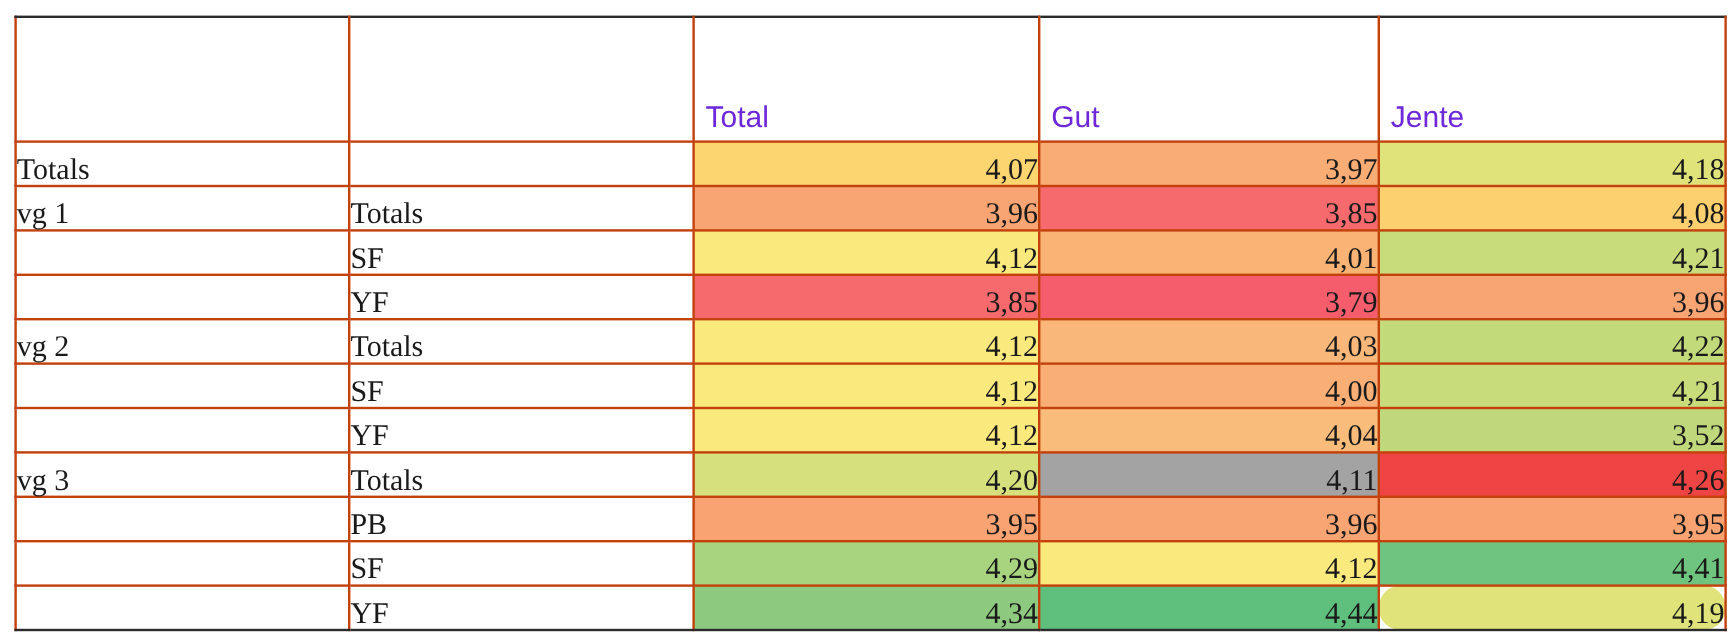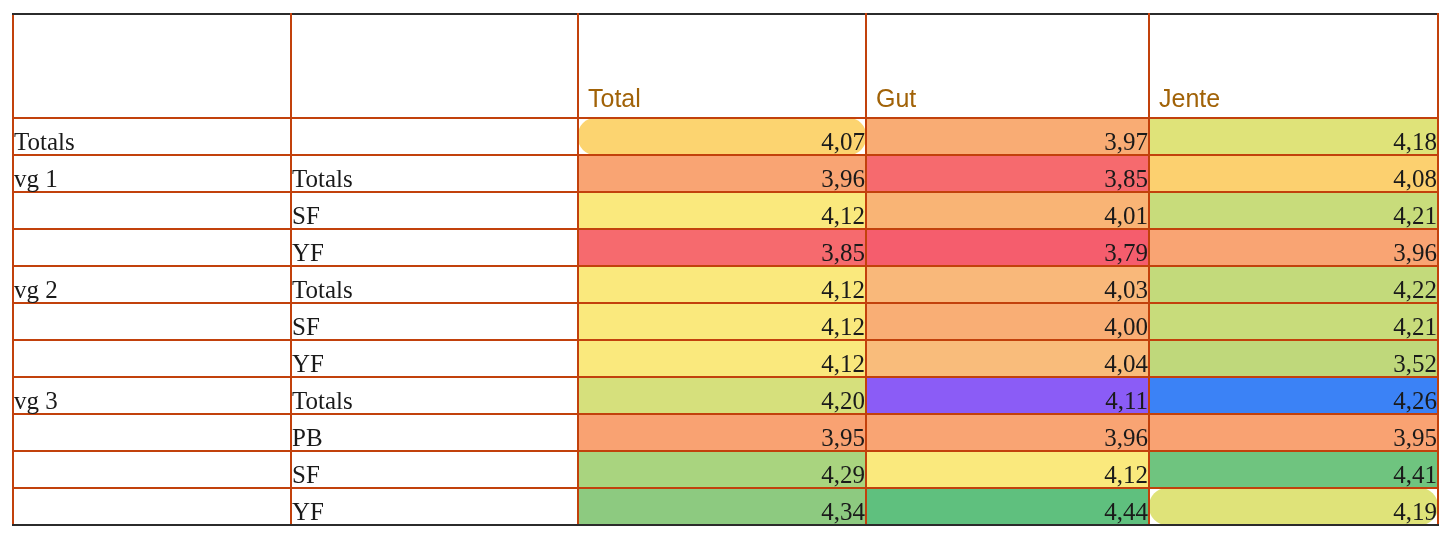--- a/index.html
+++ b/index.html
@@ -46,21 +46,21 @@
     background: #ffffff;
     box-sizing: border-box;
   }
 
   
   tr.header-row td { height: 104px; }
   tr.header-row td.hdr-label {
     padding-left: 9px;
     padding-bottom: 6px;
     text-align: left;
-    color: #a16207;
+    color: #6d28d9;
   }
 
   tr.data-row td { height: 37px; font-family: Liberation Serif, serif; }
 
   td.rowlabel-a {
     padding-left: 9px;
     padding-bottom: 3px;
     text-align: left;
     vertical-align: top;
     padding-top: 4px;
@@ -110,21 +110,21 @@
         <tr class="header-row">
           <td class="hdr-label colA"></td>
           <td class="hdr-label"></td>
           <td class="hdr-label">Total</td>
           <td class="hdr-label">Gut</td>
           <td class="hdr-label colE">Jente</td>
         </tr>
         <tr class="data-row group-start">
           <td class="rowlabel-a colA">Totals</td>
           <td class="rowlabel-b"></td>
-          <td class="val" style="background: rgb(252, 212, 112); border-radius: 17px;">4,07</td>
+          <td class="val" style="background: rgb(252, 212, 112);">4,07</td>
           <td class="val" style="background: rgb(249, 172, 116);">3,97</td>
           <td class="val colE" style="background: rgb(223, 227, 121);">4,18</td>
         </tr>
         <tr class="data-row group-start">
           <td class="rowlabel-a colA">vg 1</td>
           <td class="rowlabel-b">Totals</td>
           <td class="val" style="background: rgb(249, 164, 115);">3,96</td>
           <td class="val" style="background: rgb(246, 106, 110);">3,85</td>
           <td class="val colE" style="background: rgb(252, 208, 111);">4,08</td>
         </tr>
@@ -160,22 +160,22 @@
           <td class="rowlabel-blank colA"></td>
           <td class="rowlabel-b">YF</td>
           <td class="val" style="background: rgb(250, 233, 125);">4,12</td>
           <td class="val" style="background: rgb(249, 188, 123);">4,04</td>
           <td class="val colE" style="background: rgb(191, 216, 123);">3,52</td>
         </tr>
         <tr class="data-row group-start">
           <td class="rowlabel-a colA">vg 3</td>
           <td class="rowlabel-b">Totals</td>
           <td class="val" style="background: rgb(214, 224, 124);">4,20</td>
-          <td class="val" style="background: #8b5cf6; text-align: right;">4,11</td>
-          <td class="val colE" style="background: #3b82f6;">4,26</td>
+          <td class="val" style="background: #a3a3a3; text-align: right;">4,11</td>
+          <td class="val colE" style="background: #ef4444;">4,26</td>
         </tr>
         <tr class="data-row">
           <td class="rowlabel-blank colA"></td>
           <td class="rowlabel-b">PB</td>
           <td class="val" style="background: rgb(249, 162, 114);">3,95</td>
           <td class="val" style="background: rgb(249, 164, 115);">3,96</td>
           <td class="val colE" style="background: rgb(249, 162, 114);">3,95</td>
         </tr>
         <tr class="data-row">
           <td class="rowlabel-blank colA"></td>

